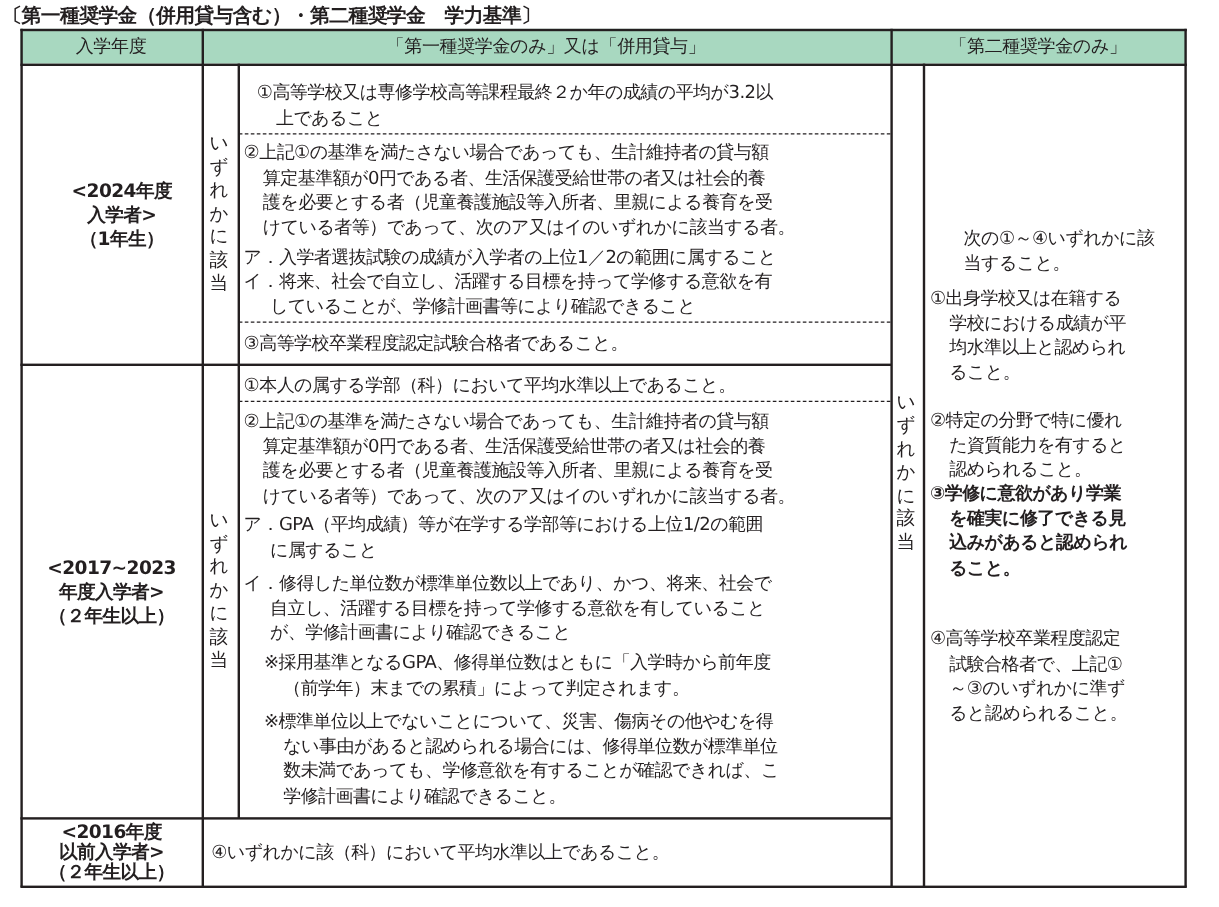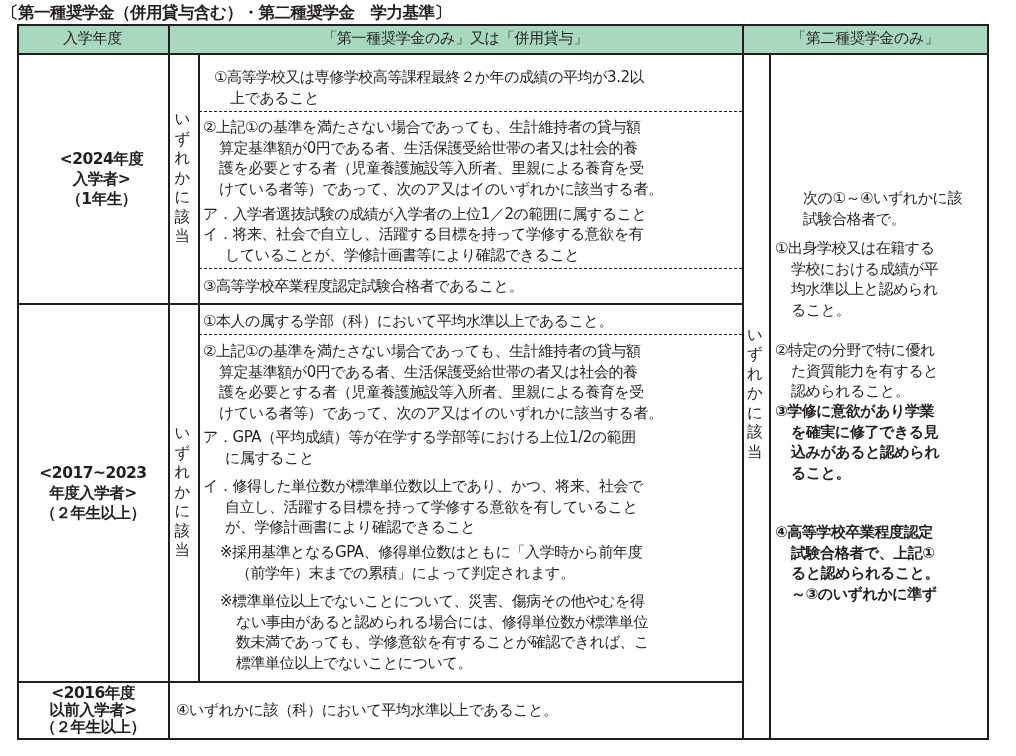--- a/index.html
+++ b/index.html
@@ -106,54 +106,54 @@
   <span class="ln ind3">が、学修計画書により確認できること</span>
 </div>
 <div class="abs para" style="left:220px; top:542px;">
   <span class="ln">※採用基準となるGPA、修得単位数はともに「入学時から前年度</span>
   <span class="ln ind1">（前学年）末までの累積」によって判定されます。</span>
 </div>
 <div class="abs para" style="left:220px; top:591px;">
   <span class="ln">※標準単位以上でないことについて、災害、傷病その他やむを得</span>
   <span class="ln ind1">ない事由があると認められる場合には、修得単位数が標準単位</span>
   <span class="ln ind1">数未満であっても、学修意欲を有することが確認できれば、こ</span>
-  <span class="ln ind1">標準単位以上でないことについて。</span>
+  <span class="ln ind1">学修計画書により確認できること。</span>
 </div>
 
 <div class="abs year" style="left:18px; top:682px; width:150px; height:56px; line-height:17px;">
   <span>&lt;2016年度</span>
   <span>以前入学者&gt;</span>
   <span>（２年生以上）</span>
 </div>
 <div class="abs r3" style="left:176px; top:700px;">
   <span class="ln">④いずれかに該（科）において平均水準以上であること。</span>
 </div>
 
 <div class="abs vert" style="left:743px; top:304px; width:26px; height:180px;">
   <span>いずれかに該当</span>
 </div>
 <div class="abs para" style="left:775px; top:188px;margin-left:28px;">
   <span class="ln">次の①～④いずれかに該</span>
-  <span class="ln">試験合格者で。</span>
+  <span class="ln">当すること。</span>
 </div>
 <div class="abs para" style="left:775px; top:238px;">
   <span class="ln">①出身学校又は在籍する</span>
   <span class="ln ind1">学校における成績が平</span>
   <span class="ln ind1">均水準以上と認められ</span>
   <span class="ln ind1">ること。</span>
 </div>
 <div class="abs para" style="left:775px; top:340px;">
   <span class="ln">②特定の分野で特に優れ</span>
   <span class="ln ind1">た資質能力を有すると</span>
   <span class="ln ind1">認められること。</span>
 </div>
 <div class="abs para" style="left:775px; top:401px;font-weight:bold;">
   <span class="ln">③学修に意欲があり学業</span>
   <span class="ln ind1">を確実に修了できる見</span>
   <span class="ln ind1">込みがあると認められ</span>
   <span class="ln ind1">ること。</span>
 </div>
-<div class="abs para" style="left:775px; top:522px;font-weight:bold;">
+<div class="abs para" style="left:775px; top:522px;">
   <span class="ln">④高等学校卒業程度認定</span>
   <span class="ln ind1">試験合格者で、上記①</span>
+  <span class="ln ind1">～③のいずれかに準ず</span>
   <span class="ln ind1">ると認められること。</span>
-  <span class="ln ind1">～③のいずれかに準ず</span>
 </div>
 
 </body></html>

